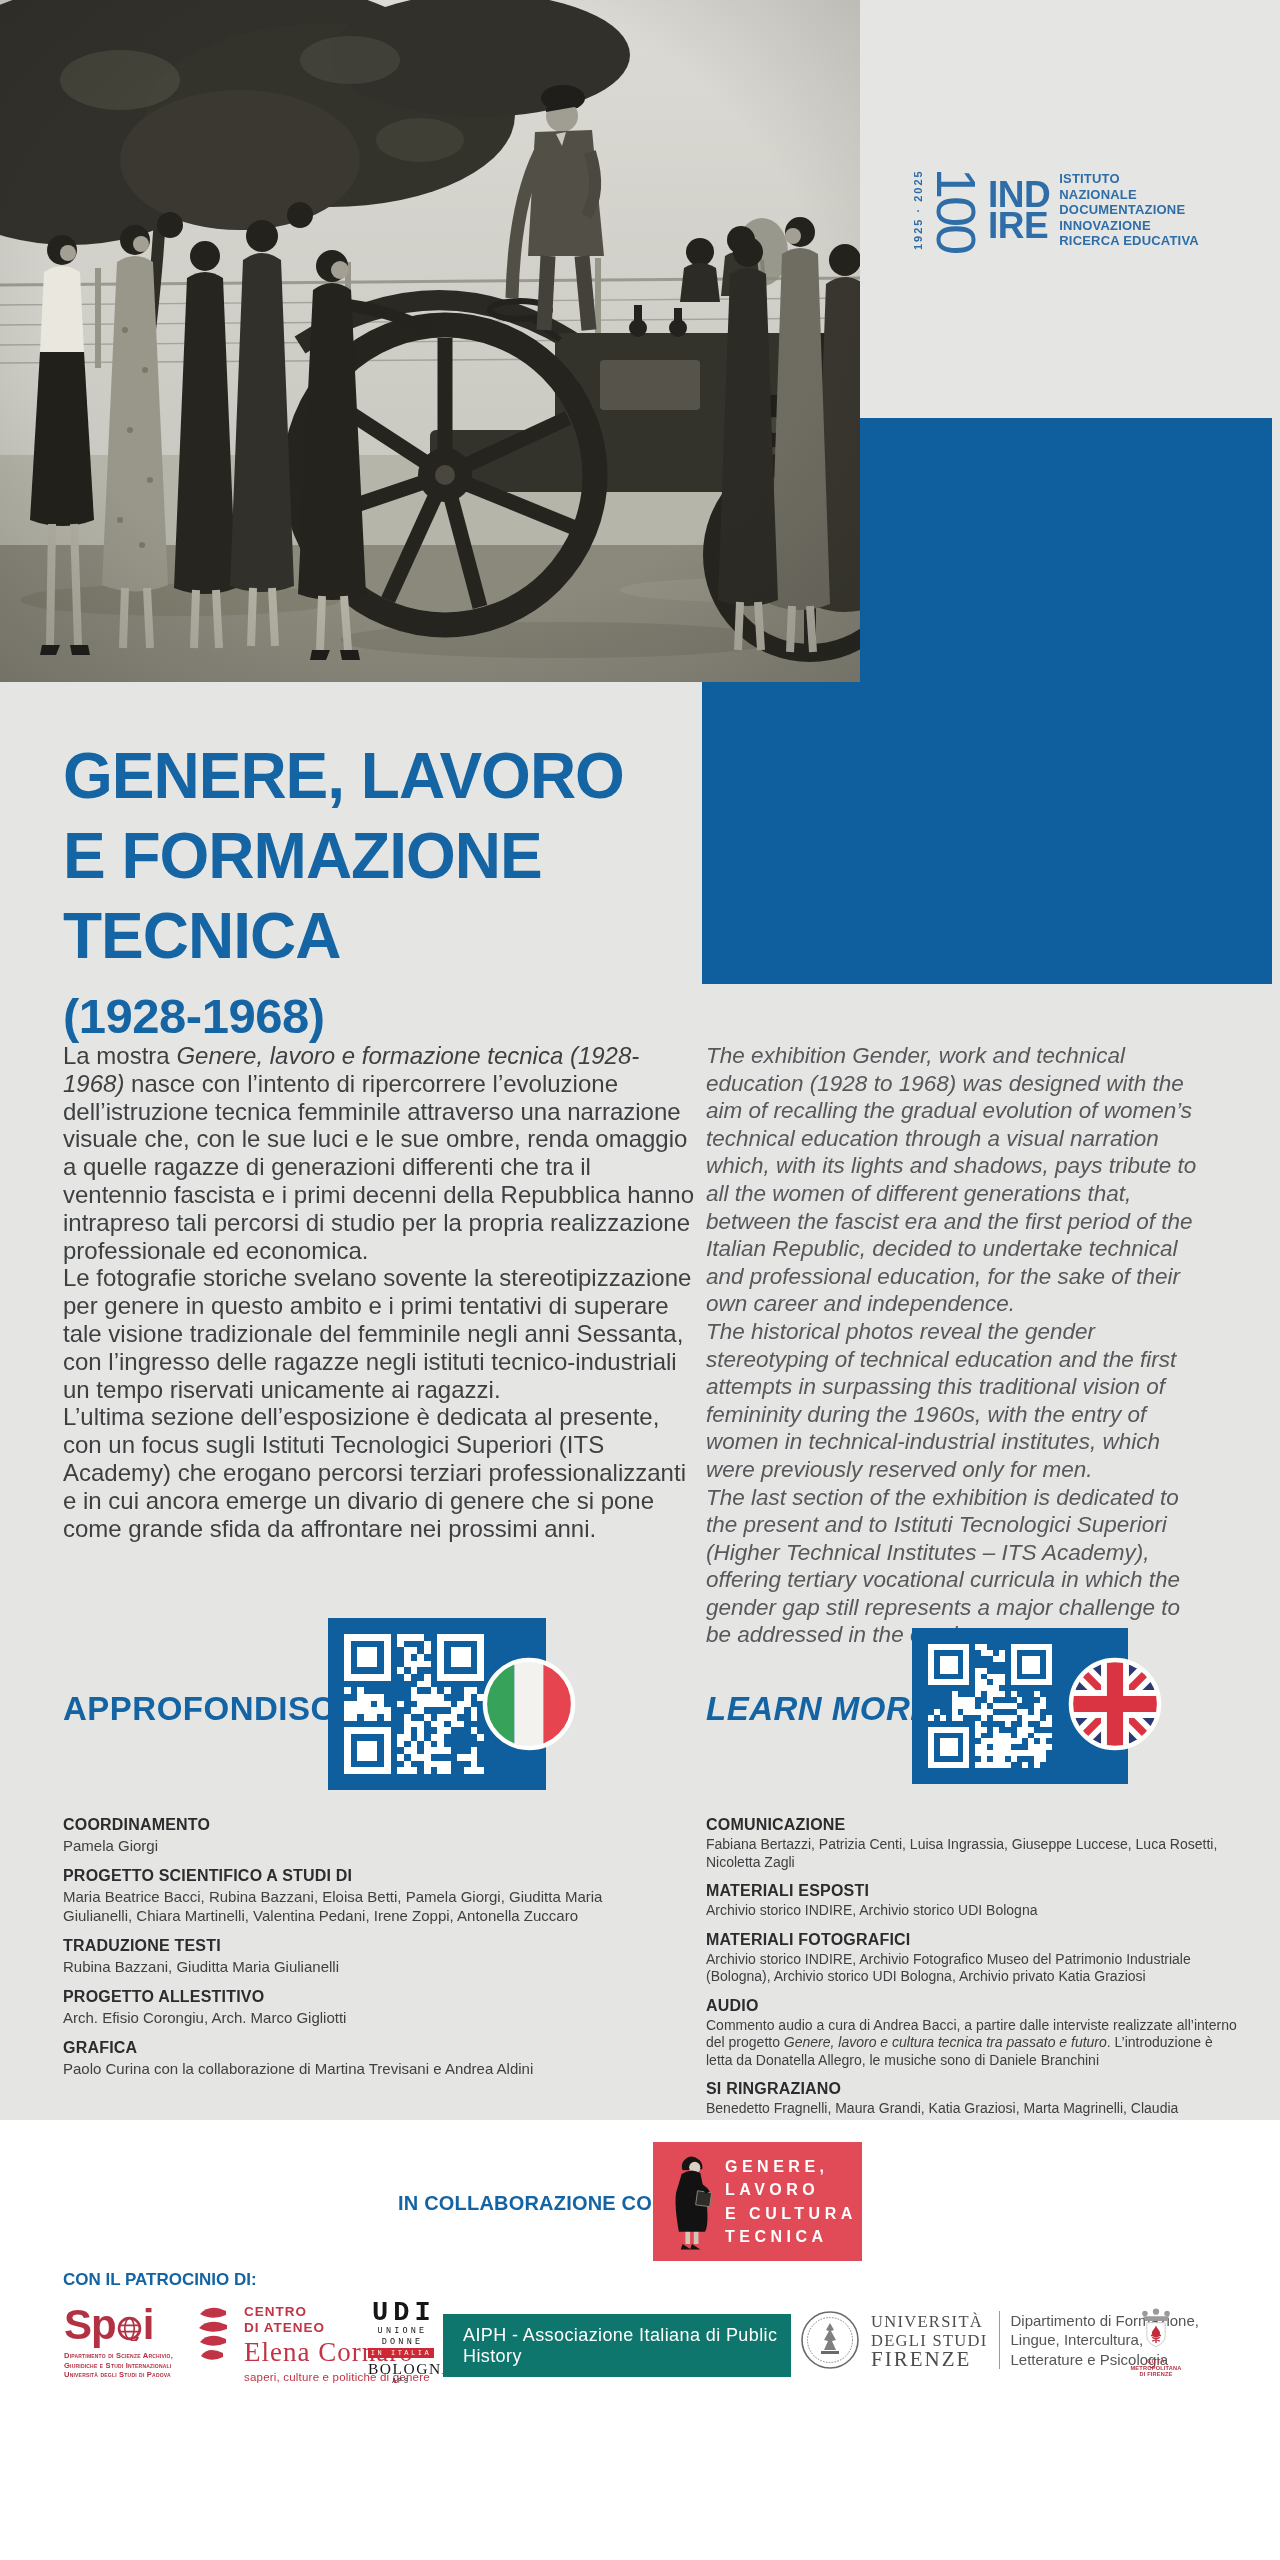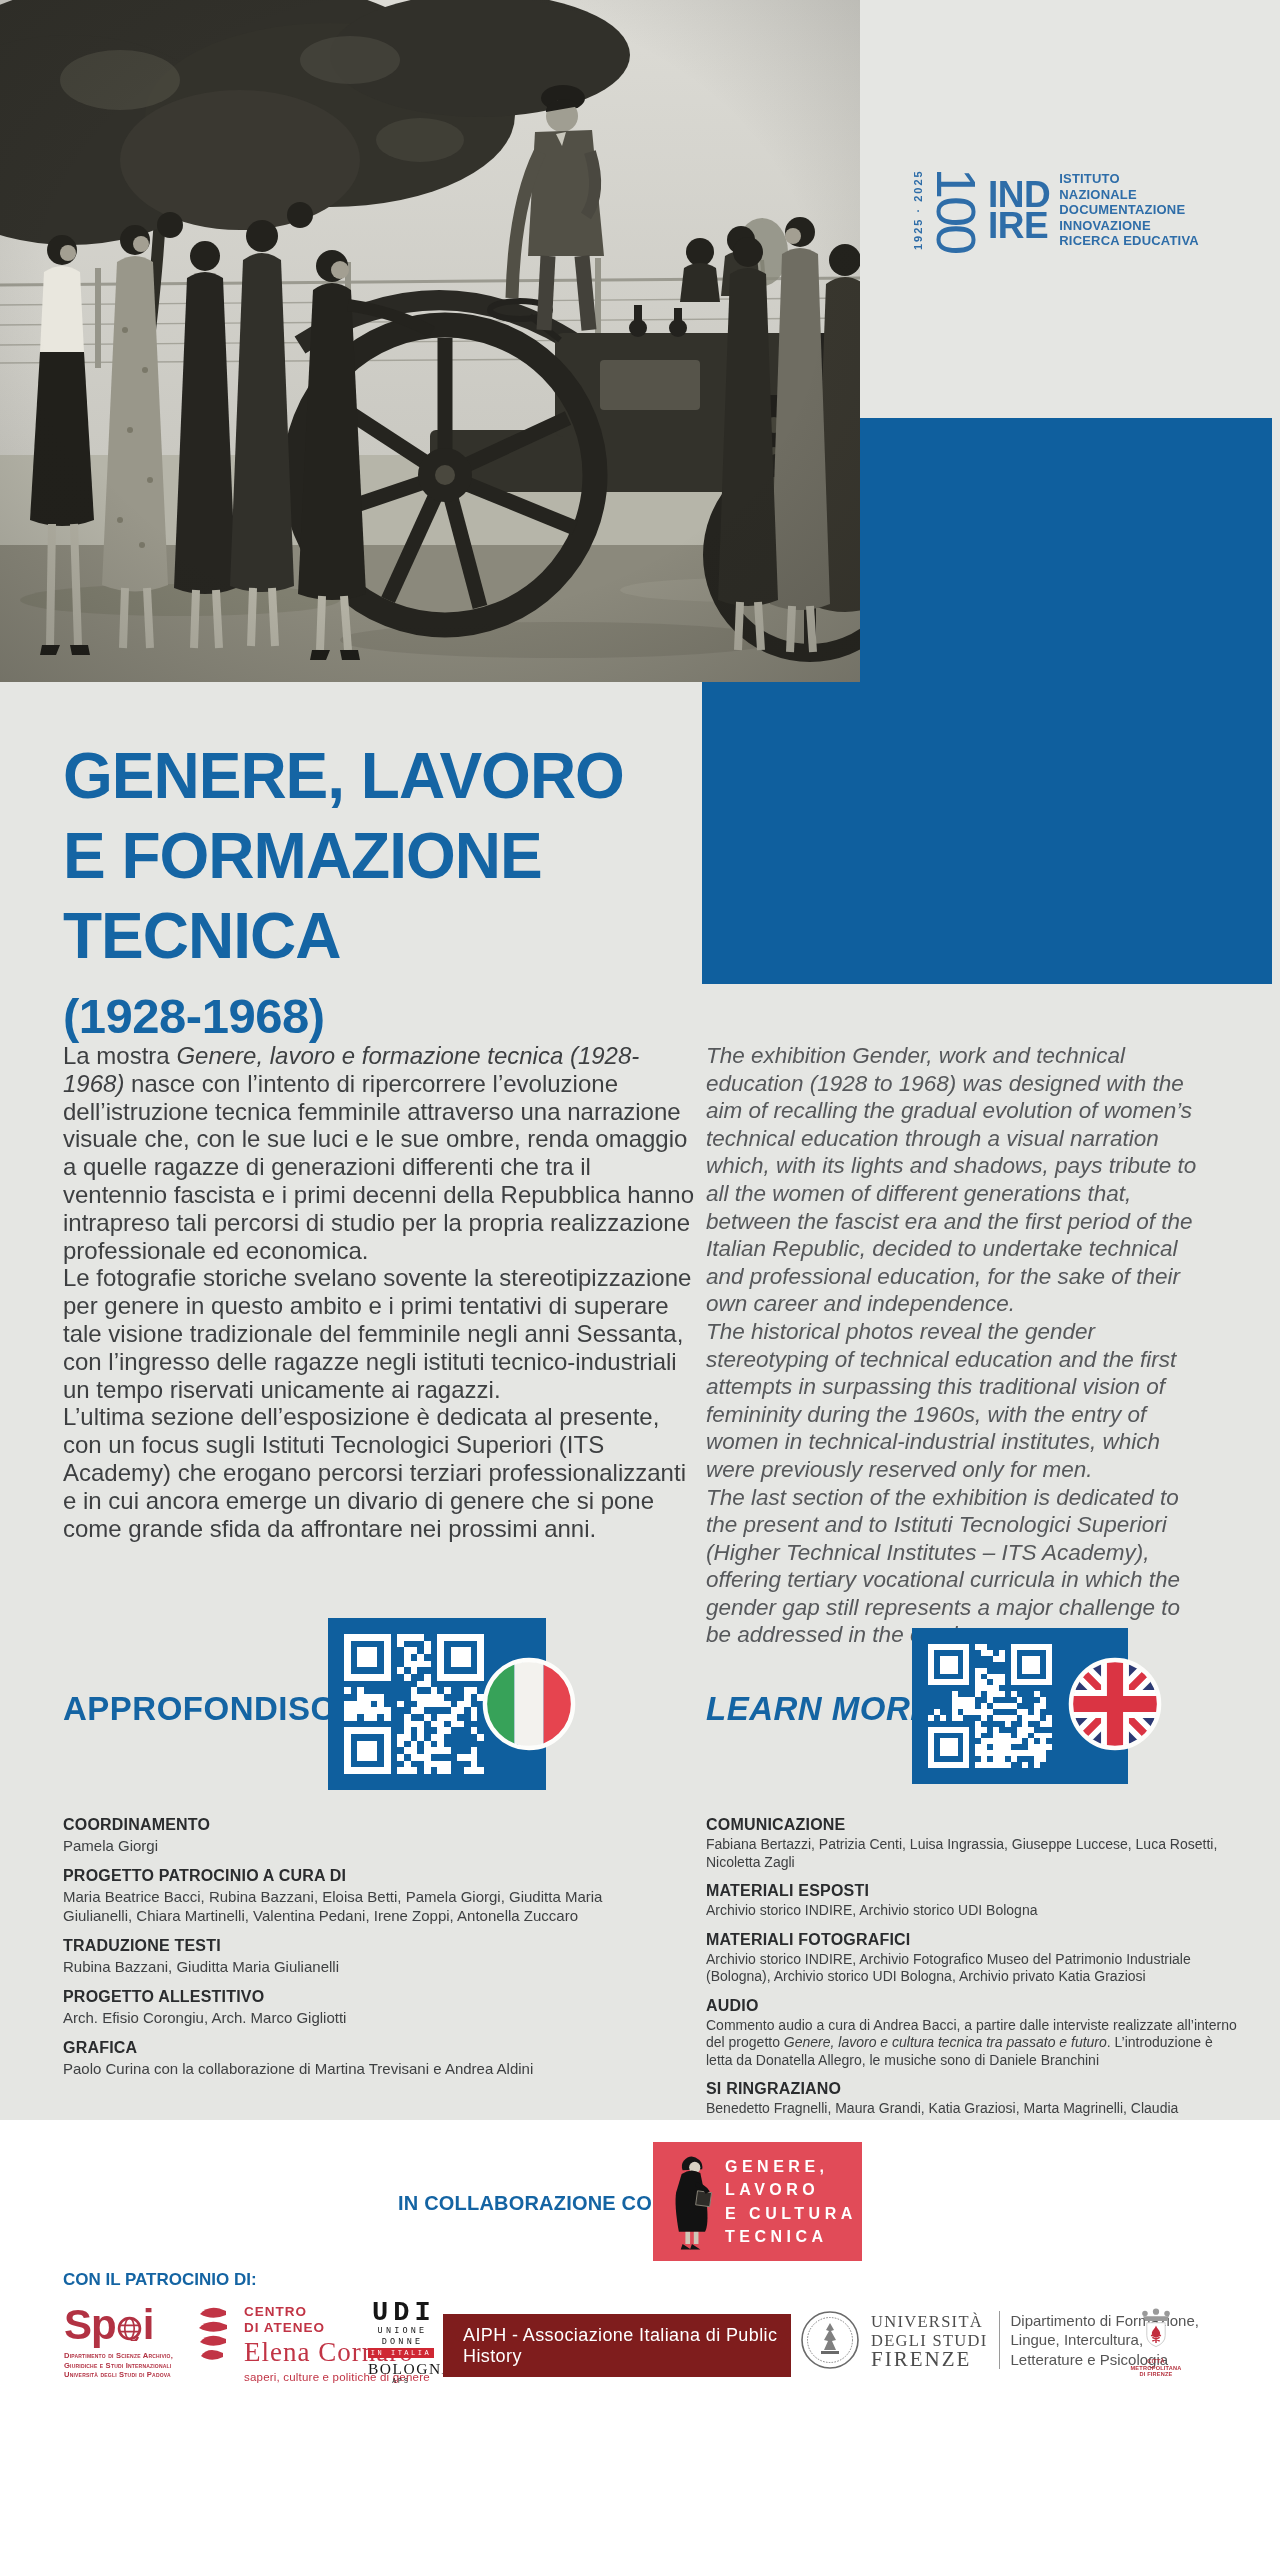--- a/index.html
+++ b/index.html
@@ -69,21 +69,21 @@
   .cornaro-l12{font-size:13.5px;font-weight:600;letter-spacing:1px;line-height:15.5px;}
   .cornaro-name{font-family:"Liberation Serif",serif;font-size:27px;letter-spacing:1px;margin-top:2px;color:#c13445;}
   .cornaro-tag{font-size:11.5px;margin-top:3px;letter-spacing:0.2px;text-align:right;}
   .udi{position:absolute;left:368px;top:2300px;width:66px;text-align:center;color:#161616;
        font-family:"Liberation Mono",monospace;}
   .udi-acronym{font-size:27px;font-weight:700;letter-spacing:5px;line-height:26px;margin-left:4px;}
   .udi-sub{font-size:8.5px;letter-spacing:3.2px;line-height:10.5px;margin-left:3px;}
   .udi-bar{background:#cf2733;color:#fff;font-size:7px;letter-spacing:2.5px;line-height:10px;margin-top:1px;}
   .udi-city{font-family:"Liberation Serif",serif;font-size:15.5px;letter-spacing:1.5px;margin-top:2px;}
   .udi-aps{font-size:6.5px;letter-spacing:2px;line-height:8px;}
-  .aiph{position:absolute;left:443px;top:2314px;width:348px;height:63px;background:#7f1d1d;color:#fff;
+  .aiph{position:absolute;left:443px;top:2314px;width:348px;height:63px;background:#0f766e;color:#fff;
         display:flex;align-items:center;padding-left:20px;box-sizing:border-box;font-size:18px;letter-spacing:0.4px;}
   .unifi{position:absolute;left:800px;top:2310px;display:flex;align-items:center;gap:11px;}
   .unifi svg{width:60px;height:60px;}
   .unifi-name{font-family:"Liberation Serif",serif;color:#4d4d4d;font-size:16.5px;line-height:19px;letter-spacing:1.3px;}
   .unifi-div{width:1px;height:58px;background:#9a9a9a;}
   .unifi-dept{font-size:15px;line-height:19.5px;color:#555;}
   .cmf{position:absolute;left:1124px;top:2308px;width:64px;text-align:center;}
   .cmf svg{width:46px;height:46px;}
   .cmf-cap{color:#b5333f;font-size:5.6px;line-height:6.6px;font-weight:700;letter-spacing:0.2px;}
 </style>
@@ -616,21 +616,21 @@
         <path d="M0,-32 0,32 M-32,0 32,0" stroke="#fff" stroke-width="19"></path>
         <path d="M0,-32 0,32 M-32,0 32,0" stroke="#da3443" stroke-width="11"></path>
       </g>
       <circle r="30" fill="none" stroke="#fdfdfb" stroke-width="3"></circle>
     </svg>
   </div>
 
   <div class="credits credits-l">
     <h4>COORDINAMENTO</h4>
     <p>Pamela Giorgi</p>
-    <h4>PROGETTO PATROCINIO A CURA DI</h4>
+    <h4>PROGETTO SCIENTIFICO A STUDI DI</h4>
     <p>Maria Beatrice Bacci, Rubina Bazzani, Eloisa Betti, Pamela Giorgi, Giuditta Maria Giulianelli, Chiara Martinelli, Valentina Pedani, Irene Zoppi, Antonella Zuccaro</p>
     <h4>TRADUZIONE TESTI</h4>
     <p>Rubina Bazzani, Giuditta Maria Giulianelli</p>
     <h4>PROGETTO ALLESTITIVO</h4>
     <p>Arch. Efisio Corongiu, Arch. Marco Gigliotti</p>
     <h4>GRAFICA</h4>
     <p>Paolo Curina con la collaborazione di Martina Trevisani e Andrea Aldini</p>
   </div>
 
   <div class="credits credits-r">

